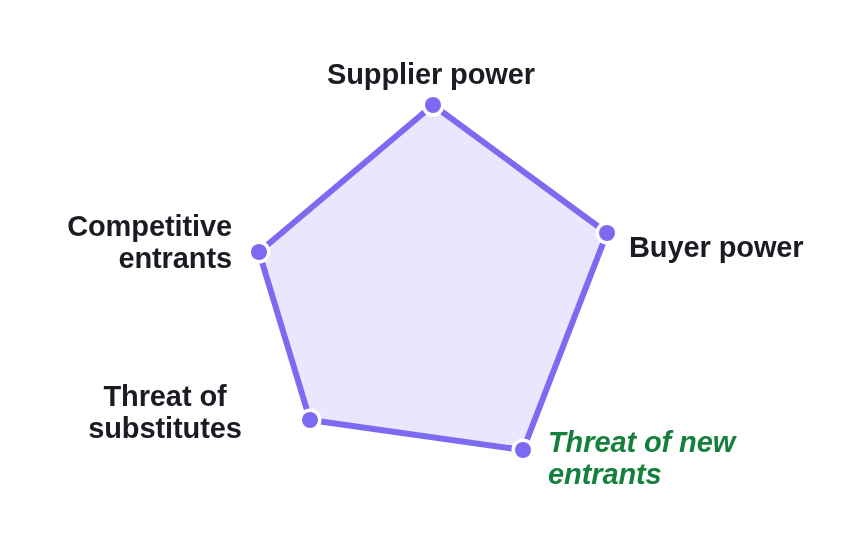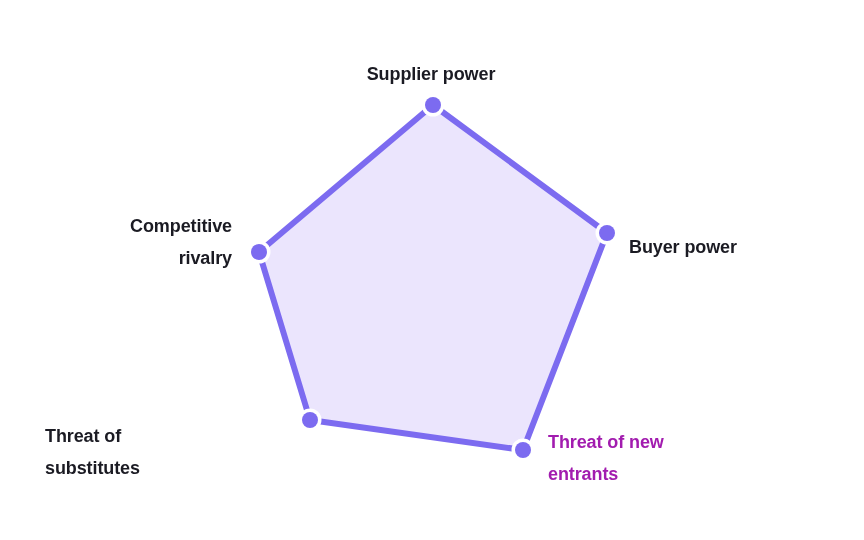--- a/index.html
+++ b/index.html
@@ -31,21 +31,21 @@
     width: 864px;
     height: 540px;
     display: block;
   }
 
   .axis-label {
     position: absolute;
     color: #1b1b23;
     font-family: "Liberation Sans", sans-serif;
     font-weight: bold;
-    font-size: 18px;
+    font-size: 29px;
     line-height: 32px;
     letter-spacing: -0.1px;
     white-space: pre-line;
     margin: 0;
   }
 
   
   .label-supplier-power {
     left: 0;
     top: 58px;
@@ -65,23 +65,23 @@
   .label-threat-of-new-entrants {
     left: 548px;
     top: 426px;
     width: 230px;
     text-align: left;
   }
 
   
   .label-threat-of-substitutes {
     left: 45px;
-    top: 420px;
+    top: 380px;
     width: 240px;
-    text-align: left;
+    text-align: center;
   }
 
   
   .label-competitive-rivalry {
     left: 0px;
     top: 210px;
     width: 232px;
     text-align: right;
   }
 </style>
@@ -117,22 +117,22 @@
         <circle cx="259" cy="252" r="11.5" fill="#ffffff"></circle>
         <circle cx="259" cy="252" r="8" fill="#7c6bf0"></circle>
       </g>
     </g>
   </svg>
 
   <div class="axis-label label-supplier-power" style="color: rgb(27, 27, 35);">Supplier power</div>
 
   <div class="axis-label label-buyer-power" style="color: rgb(27, 27, 35);">Buyer power</div>
 
-  <div class="axis-label label-threat-of-new-entrants" style="color: #a21caf;">Threat of new
+  <div class="axis-label label-threat-of-new-entrants" style="color: #15803d; font-style: italic;">Threat of new
 entrants</div>
 
   <div class="axis-label label-threat-of-substitutes" style="color: rgb(27, 27, 35);">Threat of
 substitutes</div>
 
   <div class="axis-label label-competitive-rivalry" style="color: rgb(27, 27, 35);">Competitive
-rivalry</div>
+entrants</div>
 
 </div>
 
 </body></html>

